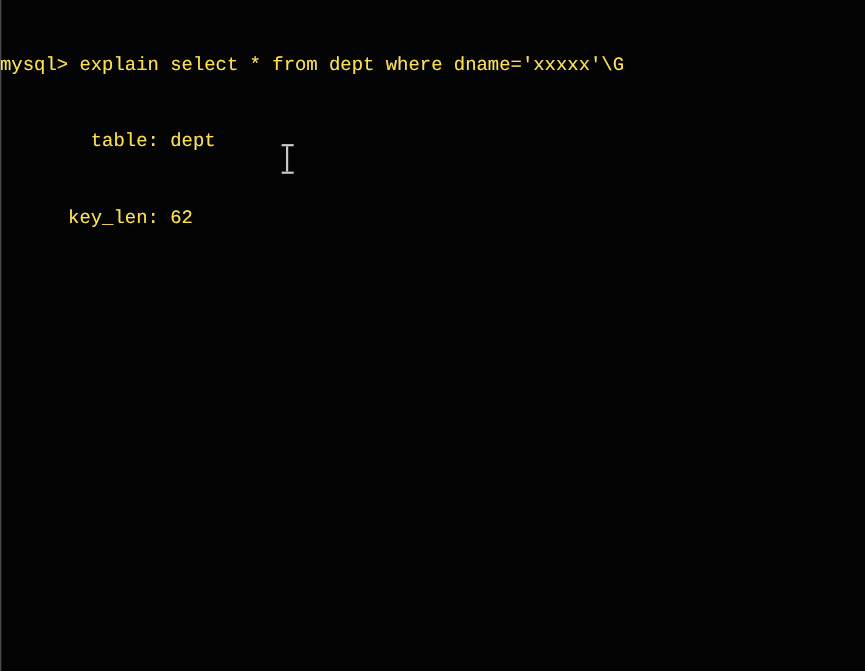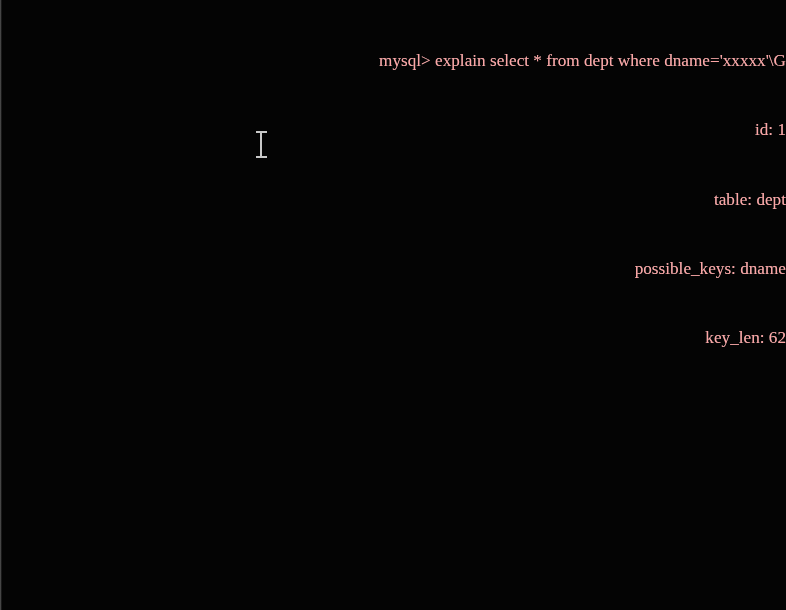--- a/index.html
+++ b/index.html
@@ -49,26 +49,25 @@
     white-space: pre;
     font-family: "DejaVu Sans Mono", "Liberation Mono", monospace;
     font-size: 17.2px;
     line-height: 23.1px;
   }
 
   .term-line {
     display: block;
     white-space: pre;
     height: 23.1px;
-    color: #fca5a5;
-    font-family: Liberation Serif, serif;
+    color: #fde047;
+    font-family: Liberation Mono, monospace;
     font-size: 17.2px;
     line-height: 23.1px;
     text-shadow: 0 0 0.6px rgba(220,220,220,0.45);
-    text-align: right;
   }
 
   
   #mouse-ibeam {
     position: absolute;
     left: 256px;
     top: 131px;
     width: 11px;
     height: 27px;
     pointer-events: none;
@@ -93,23 +92,21 @@
 </style>
 </head>
 <body>
 
 <div id="terminal">
 
   <div id="left-edge-artifact"></div>
 
   <div id="screen-lines">
     <span class="term-line">mysql&gt; explain select * from dept where dname='xxxxx'\G</span>
-    <span class="term-line">           id: 1</span>
     <span class="term-line">        table: dept</span>
-    <span class="term-line">possible_keys: dname</span>
     <span class="term-line">      key_len: 62</span>
     
     
     
     
     
     
     
     
     

